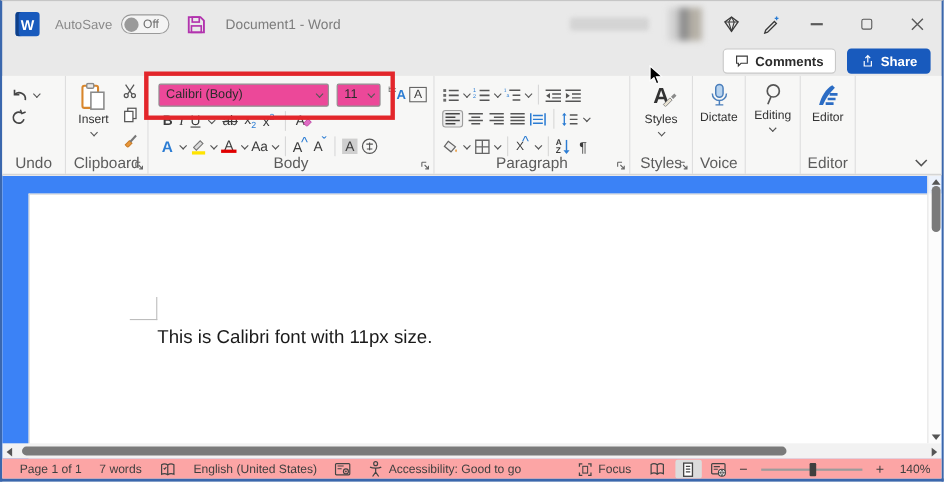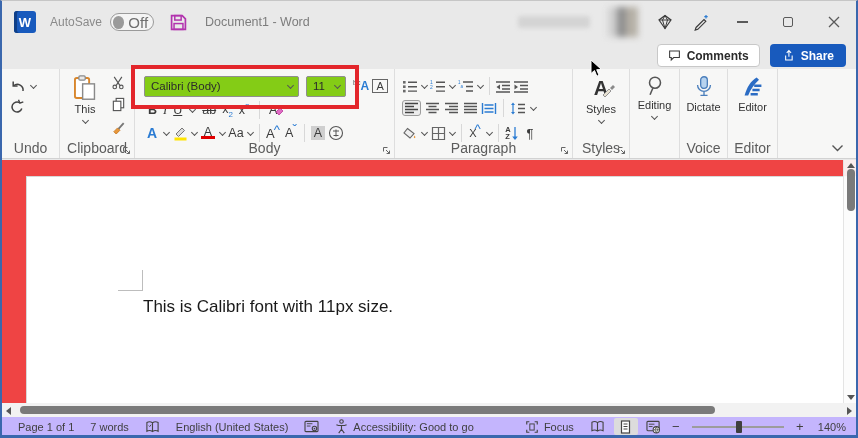--- a/index.html
+++ b/index.html
@@ -8,21 +8,21 @@
        background:#e9e9e9;border-left:2px solid #3a67ad;border-right:2px solid #3a67ad;
        border-bottom:3px solid #3a67ad;border-top:1px solid #c6c6c6;overflow:hidden}
   
   .titlebar{position:absolute;left:0;top:0;width:100%;height:42px;display:flex;align-items:center;padding-left:12px}
   .wordlogo{width:22px;height:22px;background:#185abd;border-radius:3px;color:#fff;font-weight:bold;
             font-size:13px;display:flex;align-items:center;justify-content:center;box-shadow:inset 3px 0 0 #0f3f87}
   .tb-txt{font-size:12px;color:#8a8a8a;margin-left:14px}
   .toggle{margin-left:8px;width:44px;height:18px;border:1px solid #9a9a9a;border-radius:9px;background:#f4f4f4;
           display:flex;align-items:center;padding:0 5px 0 2px;gap:4px}
   .knob{width:13px;height:13px;border-radius:50%;background:#9a9a9a}
-  .toggle span{font-size:15px;color:#6e6e6e}
+  .toggle span{font-size:11px;color:#6e6e6e}
   .saveicn{margin-left:16px;display:flex}
   .doctitle{font-size:12.5px;color:#7c7c7c;margin-left:18px}
   .search{position:absolute;left:287px;top:8px;width:226px;height:27px;background:#f3f3f3;border:1px solid #d0d0d0;
           border-radius:5px;display:flex;align-items:center;padding-left:34px}
   .search svg{position:absolute;left:12px}
   .search input{border:none;outline:none;background:transparent;font-size:12px;color:#5f5f5f;width:170px;
                 font-family:"Liberation Sans",sans-serif}
   .search input::placeholder{color:#767676}
   .tb-right{position:absolute;right:8px;top:0;height:42px;display:flex;align-items:center;gap:18px}
   .blur-name{width:72px;height:12px;border-radius:3px;background:#d4d4d4;filter:blur(2px)}
@@ -47,48 +47,48 @@
   .launcher{position:absolute;bottom:3px;right:3px}
   .row{position:absolute;left:0;display:flex;align-items:center;padding-left:7px;gap:3px}
   .r1{top:5px;height:24px}.r2{top:31px;height:20px}.r3{top:53px;height:22px}
   .pic{display:inline-flex;align-items:center;justify-content:center;min-width:16px;height:18px}
   .chev{width:8px;height:8px;position:relative;display:inline-block;flex:none}
   .chev::after{content:"";position:absolute;left:1.5px;top:1px;width:4px;height:4px;
                border-right:1.3px solid #555;border-bottom:1.3px solid #555;transform:rotate(45deg)}
   .vdiv{width:1px;height:18px;background:#d8d8d8;margin:0 3px;align-self:center}
   .bigbtn{display:flex;flex-direction:column;align-items:center;justify-content:flex-start;padding-top:6px;gap:2px;height:76px}
   .bigbtn .cap{font-size:11px;color:#333}
-  .combo{height:21px;background:#84cc16;border:1px solid #8f8f8f;border-radius:2px;display:flex;align-items:center;
+  .combo{height:21px;background:#ec4899;border:1px solid #8f8f8f;border-radius:2px;display:flex;align-items:center;
          justify-content:space-between;padding:0 4px 0 6px;font-size:11.5px;color:#2b2b2b}
   .ltr{font-size:12.5px;color:#3b3b3b;text-align:center}
   .ltr small{font-size:8px;color:#2b7cd3}
   .bar-under{display:inline-block;width:14px;height:3px;margin-top:-2px}
   .sel{border:1px solid #9d9d9d;background:#ececec;border-radius:3px;padding:1px}
   .collapse{position:absolute;right:12px;bottom:6px}
   
   .redbox{position:absolute;left:129px;top:64px;width:228px;height:44px;border:4px solid #e3262b;z-index:40}
   .cursor{position:absolute;left:588px;top:58px;z-index:50}
   
-  .docarea{position:absolute;left:0;top:159px;width:100%;height:257px;background:#ef4444;overflow:hidden}
+  .docarea{position:absolute;left:0;top:159px;width:100%;height:257px;background:#3b82f6;overflow:hidden}
   .page{position:absolute;left:24px;top:16px;right:0;bottom:0;background:#fff;border-top:1px solid #d8d8d8;border-left:1px solid #d8d8d8}
   .cropmark-v{position:absolute;left:115px;top:93px;width:1px;height:21px;background:#bdbdbd}
   .cropmark-h{position:absolute;left:91px;top:113px;width:25px;height:1px;background:#bdbdbd}
   .doctext{position:absolute;left:116px;top:120px;font-size:17px;color:#1a1a1a;font-family:"Liberation Sans",sans-serif}
   
   .vscroll{position:absolute;right:0;top:0;width:13px;height:243px;background:rgba(252,252,252,.92);border-left:1px solid #e4e4e4}
   .vthumb{position:absolute;left:2.5px;top:9px;width:8px;height:42px;background:#7a7a7a;border-radius:4px}
   .arr{width:0;height:0;position:absolute}
   .arr-up{left:3px;top:3px;border-left:4px solid transparent;border-right:4px solid transparent;border-bottom:5px solid #555}
   .arr-down{left:3px;bottom:3px;border-left:4px solid transparent;border-right:4px solid transparent;border-top:5px solid #555}
   .hscroll{position:absolute;left:0;bottom:0;width:100%;height:14px;background:#f2f2f2}
   .hthumb{position:absolute;left:18px;top:3px;width:695px;height:8px;background:#7a7a7a;border-radius:4px}
   .arr-left{left:4px;top:4px;border-top:4px solid transparent;border-bottom:4px solid transparent;border-right:5px solid #555}
   .arr-right{right:4px;top:4px;border-top:4px solid transparent;border-bottom:4px solid transparent;border-left:5px solid #555}
   
-  .statusbar{position:absolute;left:0;top:416px;width:100%;height:19px;background:#c4b5fd;display:flex;align-items:center;
+  .statusbar{position:absolute;left:0;top:416px;width:100%;height:19px;background:#fca5a5;display:flex;align-items:center;
              font-size:11px;color:#3f3f3f;padding:0 8px;gap:0}
   .sb-item{display:flex;align-items:center;gap:5px;padding:0 8px;white-space:nowrap}
   .sb-right{margin-left:auto;display:flex;align-items:center;gap:4px}
   .viewbtn{width:24px;height:17px;display:flex;align-items:center;justify-content:center;border-radius:2px}
   .viewbtn.sel2{background:#dcdcdc}
   .zoomtrack{position:relative;width:92px;height:2px;background:#9c9c9c;margin:0 6px}
   .zoomthumb{position:absolute;left:44px;top:-5px;width:6px;height:12px;background:#3f3f3f;border-radius:1px}
   .zsign{font-size:13px;color:#3f3f3f;width:12px;text-align:center}
   svg{display:block}
 </style>
@@ -181,21 +181,21 @@
       <div class="grp-label">Undo</div>
     </div>
 
     <div class="grp" style="width:75px">
       <div class="bigbtn" style="position:absolute;left:6px;top:0;width:38px">
         <svg width="24" height="26" viewBox="0 0 20 22">
             <rect x="1.5" y="2.5" width="12" height="17" rx="1.5" fill="#fff" stroke="#d8862c" stroke-width="1.6"></rect>
             <rect x="4.8" y="0.8" width="5.4" height="3.6" rx="1" fill="#e9e9e9" stroke="#8a8a8a" stroke-width="1.1"></rect>
             <rect x="8" y="7.5" width="10" height="13" fill="#fff" stroke="#8a8a8a" stroke-width="1.2"></rect>
           </svg>
-        <span class="cap">This</span>
+        <span class="cap">Insert</span>
         <span class="chev"></span>
       </div>
       <div class="row" style="left:44px;top:6px">
         <svg width="15" height="15" viewBox="0 0 16 16">
             <circle cx="4" cy="12.7" r="1.9" fill="none" stroke="#555" stroke-width="1.2"></circle>
             <circle cx="11" cy="12.7" r="1.9" fill="none" stroke="#555" stroke-width="1.2"></circle>
             <path d="M5.4 11.3 L11.6 2 M9.6 11.3 L3.4 2" stroke="#555" stroke-width="1.2"></path>
           </svg>
       </div>
       <div class="row" style="left:44px;top:28px">
@@ -437,40 +437,40 @@
         <span class="chev"></span>
       </div>
       <div class="grp-label">Styles</div>
       <span class="launcher">
         <svg width="9" height="9" viewBox="0 0 9 9">
             <path d="M1.5 1.5 h4 M1.5 1.5 v4 M4 4 l3.5 3.5 M7.5 4.6 V7.5 H4.6" fill="none" stroke="#666" stroke-width="1"></path>
           </svg>
       </span>
     </div>
 
+    <div class="grp" style="width:48px">
+      <div class="bigbtn" style="width:100%">
+        <svg width="20" height="24" viewBox="0 0 18 20">
+            <rect x="6" y="0.8" width="6" height="10.5" rx="3" fill="#b7d3ef" stroke="#4a7ebb" stroke-width="1.2"></rect>
+            <path d="M3.2 8.2 a5.8 5.8 0 0 0 11.6 0 M9 14 v3 M5.8 17.5 h6.4" fill="none" stroke="#4a7ebb" stroke-width="1.2"></path>
+          </svg>
+        <span class="cap">Dictate</span>
+      </div>
+      <div class="grp-label">Voice</div>
+    </div>
+
     <div class="grp" style="width:50px">
       <div class="bigbtn" style="width:100%">
         <svg width="20" height="22" viewBox="0 0 18 20">
             <circle cx="9" cy="7" r="5" fill="none" stroke="#555" stroke-width="1.4"></circle>
             <path d="M7 12 L4.5 18" stroke="#555" stroke-width="1.4"></path>
           </svg>
         <span class="cap">Editing</span>
         <span class="chev"></span>
       </div>
-    </div>
-
-    <div class="grp" style="width:48px">
-      <div class="bigbtn" style="width:100%">
-        <svg width="20" height="24" viewBox="0 0 18 20">
-            <rect x="6" y="0.8" width="6" height="10.5" rx="3" fill="#b7d3ef" stroke="#4a7ebb" stroke-width="1.2"></rect>
-            <path d="M3.2 8.2 a5.8 5.8 0 0 0 11.6 0 M9 14 v3 M5.8 17.5 h6.4" fill="none" stroke="#4a7ebb" stroke-width="1.2"></path>
-          </svg>
-        <span class="cap">Dictate</span>
-      </div>
-      <div class="grp-label">Voice</div>
     </div>
 
     <div class="grp" style="width:50px">
       <div class="bigbtn" style="width:100%">
         <svg width="24" height="24" viewBox="0 0 20 20">
             <path d="M3 17 C5 10 8 5 13 2 L15 4 C11 8 8 12 6 17 Z" fill="#2b6cc4"></path>
             <path d="M11 9 h6 M9.5 12.5 h6 M8 16 h6" stroke="#2b6cc4" stroke-width="2"></path>
           </svg>
         <span class="cap">Editor</span>
       </div>

